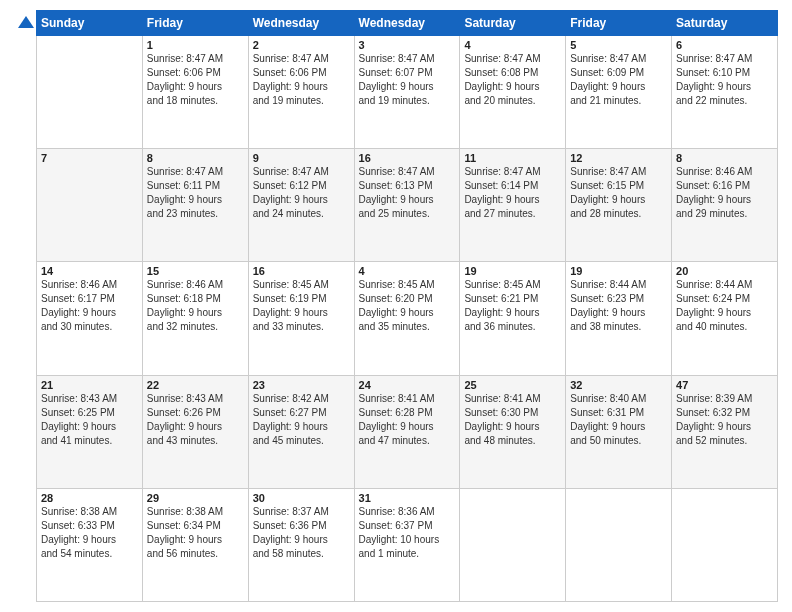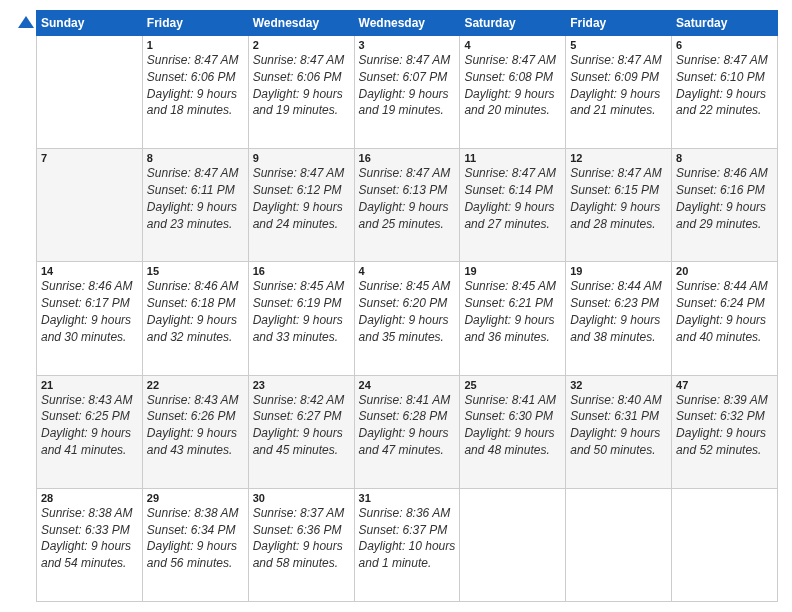--- a/index.html
+++ b/index.html
@@ -66,24 +66,23 @@
       width: calc(100% / 7);
       height: 82px;
     }
     .day-number {
       font-size: 11px;
       font-weight: bold;
       display: block;
       margin-bottom: 1px;
     }
     .day-info {
-      font-size: 12px;
+      font-size: 10px;
       line-height: 1.4;
       color: #333;
-      font-style: italic;
     }
     .row-alt td {
       background-color: #f5f5f5;
     }
     .empty-cell {
       background: #fff !important;
     }
   </style>
 </head>
 <body>

